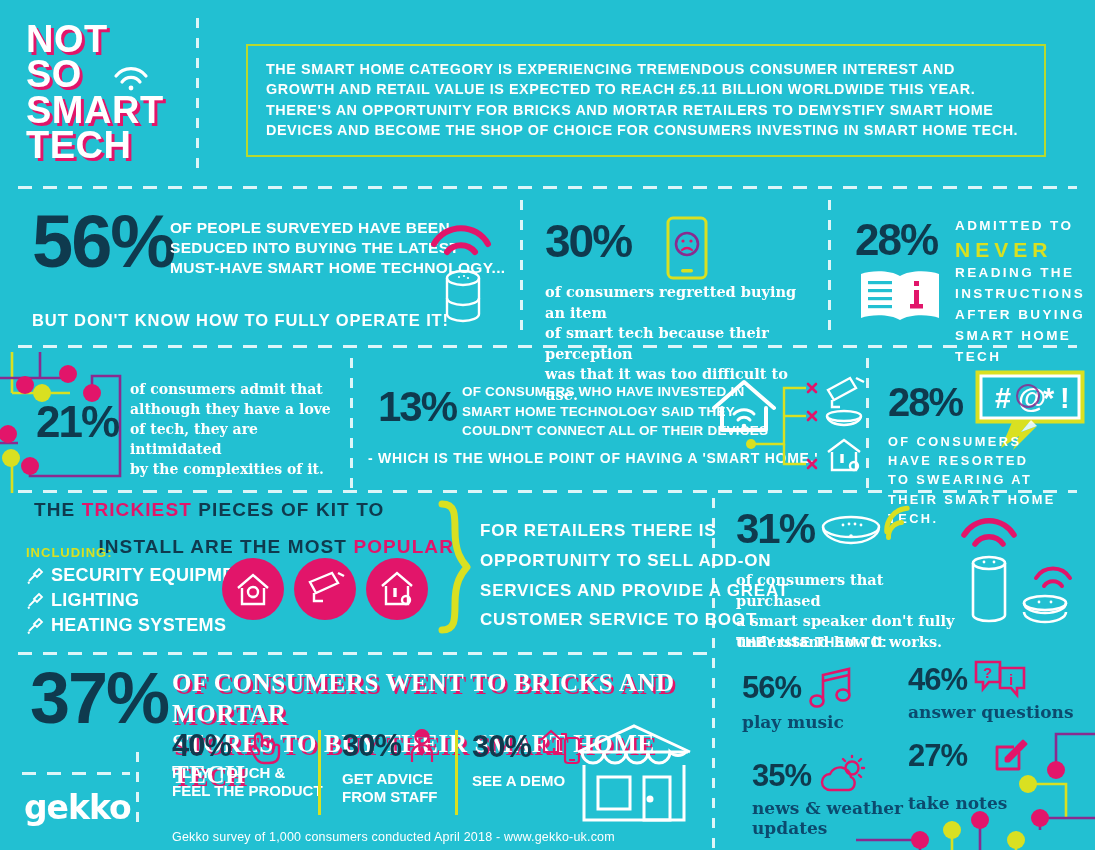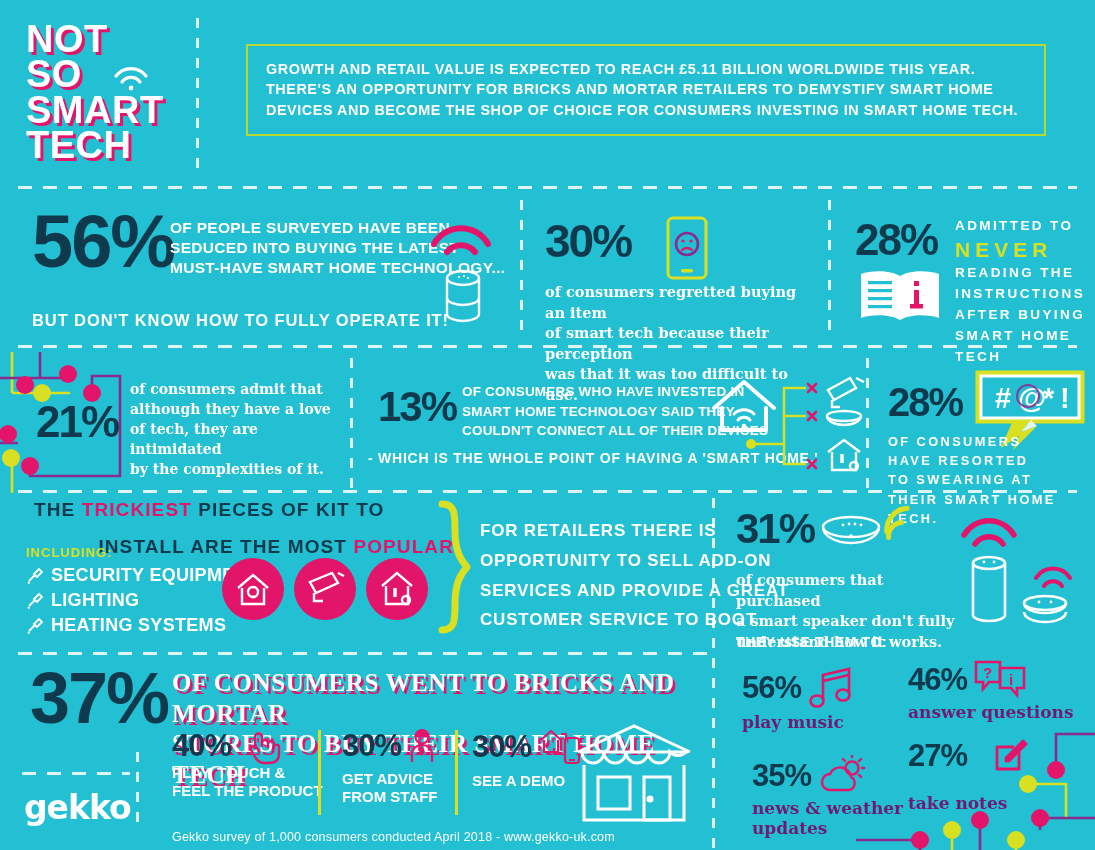--- a/index.html
+++ b/index.html
@@ -93,21 +93,21 @@
     font-family:"DejaVu Sans","Liberation Sans",sans-serif;
     font-weight:bold; font-size:33px; color:#fff; letter-spacing:-1px;
   }
 
   .usecase-num {
     font-family:"Liberation Sans Narrow","Liberation Sans",sans-serif;
     font-weight:bold; font-size:31px; color:#0f3a4e; letter-spacing:-1px;
   }
   .usecase-lbl {
     font-family:"DejaVu Serif","Liberation Serif",serif;
-    font-weight:bold; font-size:17px; color:#701a75; line-height:1.15;
+    font-weight:bold; font-size:17px; color:#0c4a6e; line-height:1.15;
   }
   .mini-num {
     font-family:"Liberation Sans Narrow","Liberation Sans",sans-serif;
     font-weight:bold; font-size:31px; color:#0f3a4e; letter-spacing:-1px;
   }
   .mini-lbl {
     font-family:"Liberation Sans Narrow","Liberation Sans",sans-serif;
     font-weight:bold; font-size:15px; color:#fff; line-height:1.2;
   }
   .bullet-item {
@@ -131,20 +131,21 @@
     <svg width="38" height="30" viewBox="0 0 38 30" fill="none" stroke="#ffffff" stroke-width="3.2" stroke-linecap="round">
       <path d="M4 14 A19 19 0 0 1 34 14"></path>
       <path d="M10 20 A11 11 0 0 1 28 20"></path>
       <circle cx="19" cy="26" r="2.4" fill="#ffffff" stroke="none"></circle>
     </svg>
   </div>
 
   <div class="vdash" style="left:196px; top:18px; height:160px;"></div>
 
   <div id="introbox" class="abs">
+    <p>THE SMART HOME CATEGORY IS EXPERIENCING TREMENDOUS CONSUMER INTEREST AND</p>
     <p>GROWTH AND RETAIL VALUE IS EXPECTED TO REACH £5.11 BILLION WORLDWIDE THIS YEAR.</p>
     <p>THERE'S AN OPPORTUNITY FOR BRICKS AND MORTAR RETAILERS TO DEMYSTIFY SMART HOME</p>
     <p>DEVICES AND BECOME THE SHOP OF CHOICE FOR CONSUMERS INVESTING IN SMART HOME TECH.</p>
   </div>
 
   <div class="hdash" style="top:186px;"></div>
 
   <div class="abs bigpct" style="left:32px; top:205px; font-size:74px;">56%</div>
 
   <div class="abs statline" style="left:170px; top:218px; font-size:15.5px; letter-spacing:0.3px;">

